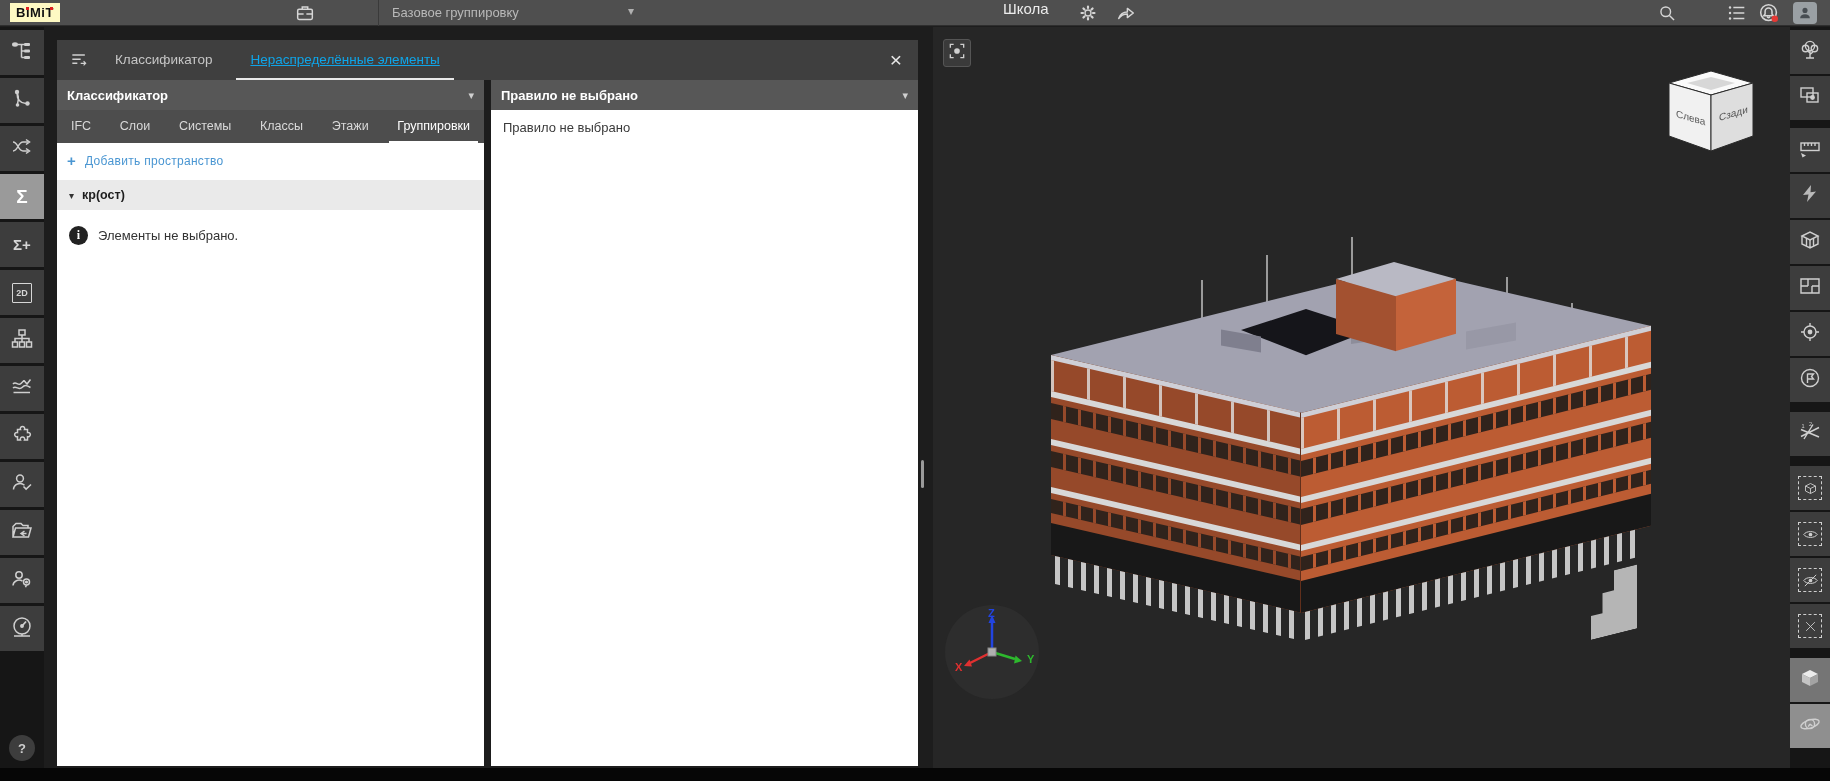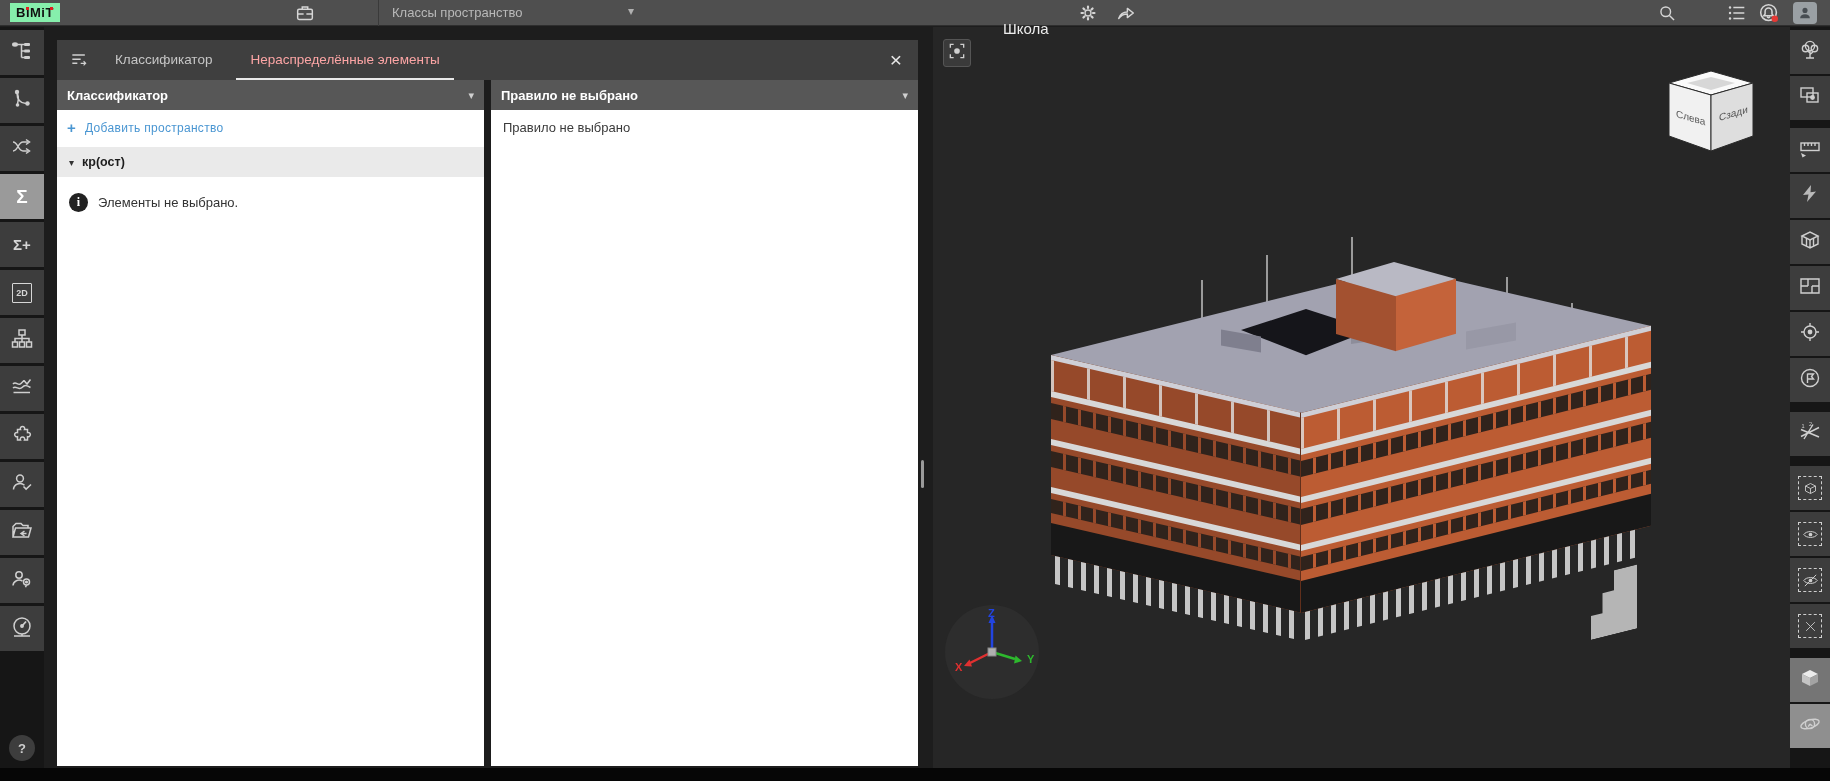--- a/index.html
+++ b/index.html
@@ -2,30 +2,30 @@
 <html><head>
 <meta charset="utf-8">
 <style>
   * { margin:0; padding:0; box-sizing:border-box; }
   html,body { width:1830px; height:781px; overflow:hidden; background:#1d1d1d;
     font-family:"Liberation Sans","DejaVu Sans",sans-serif; }
 
   
   .topbar { position:absolute; left:0; top:0; width:1830px; height:26px;
     background:#4f4f4f; border-bottom:1px solid #2e2e2e; z-index:30; }
-  .logo { position:absolute; left:10px; top:3px; background:#86efac; color:#111;
+  .logo { position:absolute; left:10px; top:3px; background:#fef9c3; color:#111;
     font-weight:bold; font-size:13px; line-height:17px; padding:1px 6px 1px 6px; letter-spacing:0.5px; }
   .logo::before { content:""; position:absolute; left:16px; top:4px; width:3px; height:3px; background:#e02020; }
   .logo::after  { content:""; position:absolute; left:40px; top:4px; width:3px; height:3px; background:#e02020; }
   .tb-ic { position:absolute; top:1px; width:24px; height:24px; display:flex; align-items:center; justify-content:center; }
   .tb-ic svg { stroke:#d6d6d6; fill:none; stroke-width:1.6; }
   .topbar-divider { position:absolute; left:378px; top:0; width:1px; height:26px; background:#3a3a3a; }
   .workspace { position:absolute; left:392px; top:5px; color:#b9b9b9; font-size:13px; cursor:default; }
   .ws-caret { position:absolute; left:628px; top:4px; color:#b0b0b0; font-size:12px; }
-  .proj-title { position:absolute; left:1003px; top:20px; color:#ececec; font-size:15px; }
+  .proj-title { position:absolute; left:1003px; top:0; color:#ececec; font-size:15px; }
   .avatar { position:absolute; left:1793px; top:2px; width:24px; height:22px; background:#9aa0a4;
     border-radius:4px; display:flex; align-items:center; justify-content:center; }
   .red-dot { fill:#e53935; stroke:none; }
 
   
   .left-toolbar { position:absolute; left:0; top:27px; width:44px; height:754px; background:#161616; }
   .lt-btn { position:absolute; left:0; width:44px; height:45px; background:#3d3d3d;
     display:flex; align-items:center; justify-content:center; cursor:pointer; }
   .lt-btn svg { stroke:#cfcfcf; fill:none; stroke-width:1.5; }
   .lt-btn.active { background:#9a9a9a; }
@@ -39,21 +39,21 @@
     display:flex; align-items:center; justify-content:center; cursor:pointer; }
 
   
   .main-panel { position:absolute; left:57px; top:40px; width:861px; height:726px; z-index:10; }
   .tabsbar { position:absolute; left:0; top:0; width:861px; height:40px; background:#3f3f3f;
     display:flex; align-items:stretch; }
   .collapse-ic { width:44px; display:flex; align-items:center; justify-content:center; cursor:pointer; }
   .collapse-ic svg { stroke:#d0d0d0; fill:none; stroke-width:1.8; }
   .tab { display:flex; align-items:center; padding:0 14px; margin-right:10px; color:#c6c6c6;
     font-size:13.5px; cursor:pointer; border-bottom:2px solid transparent; white-space:nowrap; }
-  .tab.active { color:#fca5a5; border-bottom-color:#e8e8e8; }
+  .tab.active { color:#0ea5e9; border-bottom-color:#e8e8e8;text-decoration:underline; }
   .tabs-spacer { flex:1; }
   .close-x { width:44px; display:flex; align-items:center; justify-content:center; color:#e8e8e8;
     font-size:21px; cursor:pointer; }
 
   .cols { position:absolute; left:0; top:40px; width:861px; height:686px; display:flex; gap:7px; }
   .col { width:427px; height:100%; display:flex; flex-direction:column; background:#fff; }
   .col-header { height:30px; background:#575757; color:#fff; font-weight:bold; font-size:13px;
     display:flex; align-items:center; padding:0 10px; cursor:pointer; flex:0 0 auto; }
   .col-header .hdr-caret { margin-left:auto; color:#d0d0d0; font-size:11px; font-weight:normal; }
   .subtabs { height:33px; background:#4d4d4d; display:flex; align-items:stretch; padding:0 6px;
@@ -144,21 +144,21 @@
   <span class="logo">BiMiT</span>
 
   <span class="tb-ic" style="left:293px;">
     <svg width="22" height="22" viewBox="0 0 24 24">
         <rect x="4" y="8" width="16" height="11" rx="1.5"></rect>
         <path d="M9 8 V5.5 h6 V8 M4 13 h6.5 M13.5 13 H20"></path>
       </svg>
   </span>
   <span class="topbar-divider"></span>
 
-  <span class="workspace">Классы пространство</span>
+  <span class="workspace">Базовое группировку</span>
   <span class="ws-caret">▾</span>
 
   <span class="proj-title">Школа</span>
   <span class="tb-ic" style="left:1076px;">
     <svg width="20" height="20" viewBox="0 0 24 24">
         <circle cx="12" cy="12" r="3.6"></circle>
       <g stroke-width="2.6" stroke-linecap="round">
         <path d="M12 4.2 V6 M12 18 V19.8 M4.2 12 H6 M18 12 H19.8 M6.5 6.5 L7.8 7.8 M16.2 16.2 L17.5 17.5 M17.5 6.5 L16.2 7.8 M7.8 16.2 L6.5 17.5"></path>
       </g>
       </svg>
@@ -324,20 +324,28 @@
     <span class="tabs-spacer"></span>
     <span class="close-x">×</span>
   </div>
 
   <div class="cols">
 
     <div class="col">
       <div class="col-header">
         <span>Классификатор</span>
         <span class="hdr-caret">▾</span>
+      </div>
+      <div class="subtabs">
+        <span class="subtab">IFC</span>
+        <span class="subtab">Слои</span>
+        <span class="subtab">Системы</span>
+        <span class="subtab">Классы</span>
+        <span class="subtab">Этажи</span>
+        <span class="subtab active">Группировки</span>
       </div>
       <div class="white-body">
         <div class="add-link">
           <span class="add-plus">+</span>
           <span>Добавить пространство</span>
         </div>
         <div class="group-row">
           <span class="group-caret">▾</span>
           <span class="group-label">кр(ост)</span>
         </div>

